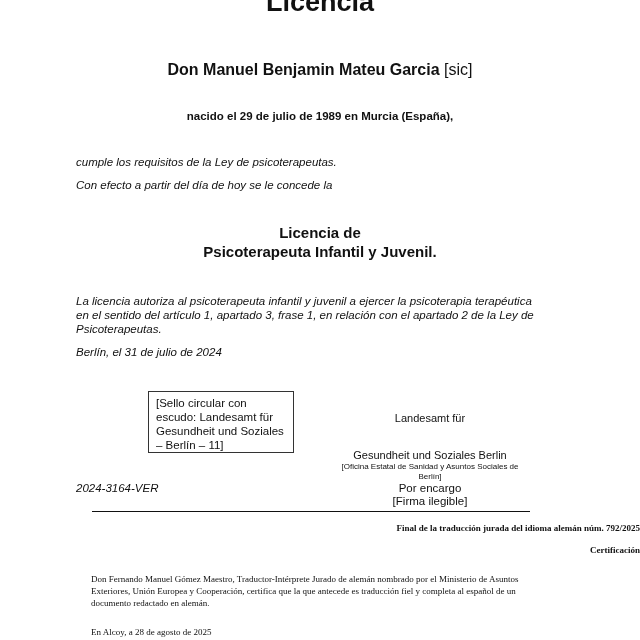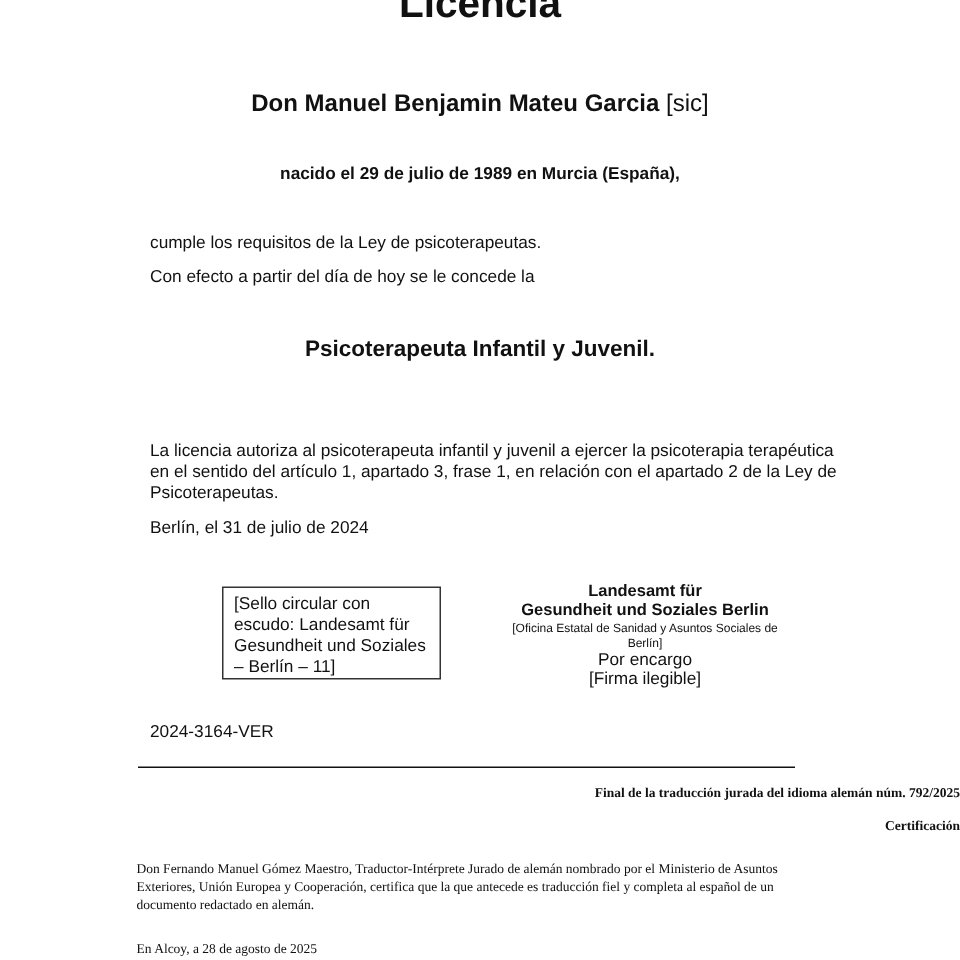--- a/index.html
+++ b/index.html
@@ -4,25 +4,25 @@
 <style>
   html, body { margin:0; padding:0; background:#fff; }
   body { width:640px; height:640px; overflow:hidden; position:relative; color:#111; }
   .sans { font-family:"Liberation Sans", sans-serif; }
   .serif { font-family:"Liberation Serif", serif; }
   .abs { position:absolute; }
   .title { top:-14px; left:0; width:640px; text-align:center; font-weight:bold; font-size:27px; line-height:32px; }
   .name { top:197px; left:0; width:640px; text-align:center; font-size:16px; font-weight:bold; line-height:20px; }
   .name .sic { font-weight:normal; }
   .born { top:110px; left:0; width:640px; text-align:center; font-size:11.5px; font-weight:bold; }
-  .p { left:100px; font-size:11.5px; line-height:14px; }
+  .p { left:76px; font-size:11.5px; line-height:14px;font-style:italic; }
   .lic { top:223px; left:0; width:640px; text-align:center; font-weight:bold; font-size:15px; line-height:19px; }
   .stamp { left:148px; top:391px; width:130px; height:52px; border:1px solid #333; padding:4px 7px; font-size:11.5px; line-height:14px; }
   .sign { left:330px; top:388px; width:200px; text-align:center; }
-  .sign .b { font-weight:bold; font-size:11px; line-height:13px; }
+  .sign .b { font-weight:normal; font-size:11px; line-height:13px;margin-top:24px; }
   .sign .s { font-size:8px; line-height:10px; }
   .sign .n { font-size:11.5px; line-height:13px; }
   .rule { left:92px; top:511px; width:438px; height:0; border-top:1.5px solid #111; }
   .cert-title { left:0; width:640px; text-align:right; font-weight:bold; font-size:9px; }
   .cert-p { left:91px; width:446px; font-size:9px; line-height:12px; }
 </style>
 </head>
 <body>
 
 <div class="abs sans title">Licencia</div>
@@ -31,20 +31,21 @@
   <span>Don Manuel Benjamin Mateu Garcia</span>
   <span class="sic">[sic]</span>
 </div>
 
 <div class="abs sans born">nacido el 29 de julio de 1989 en Murcia (España),</div>
 
 <div class="abs sans p" style="top:155px;">cumple los requisitos de la Ley de psicoterapeutas.</div>
 <div class="abs sans p" style="top:178px;">Con efecto a partir del día de hoy se le concede la</div>
 
 <div class="abs sans lic">
+  <div>Licencia de</div>
   <div>Psicoterapeuta Infantil y Juvenil.</div>
 </div>
 
 <div class="abs sans p" style="top:294px; width:462px;">La licencia autoriza al psicoterapeuta infantil y juvenil a ejercer la psicoterapia terapéutica en el sentido del artículo 1, apartado 3, frase 1, en relación con el apartado 2 de la Ley de Psicoterapeutas.</div>
 
 <div class="abs sans p" style="top:345px;">Berlín, el 31 de julio de 2024</div>
 
 <div class="abs sans stamp">[Sello circular con escudo: Landesamt für Gesundheit und Soziales – Berlín – 11]</div>
 
 <div class="abs sans sign">

